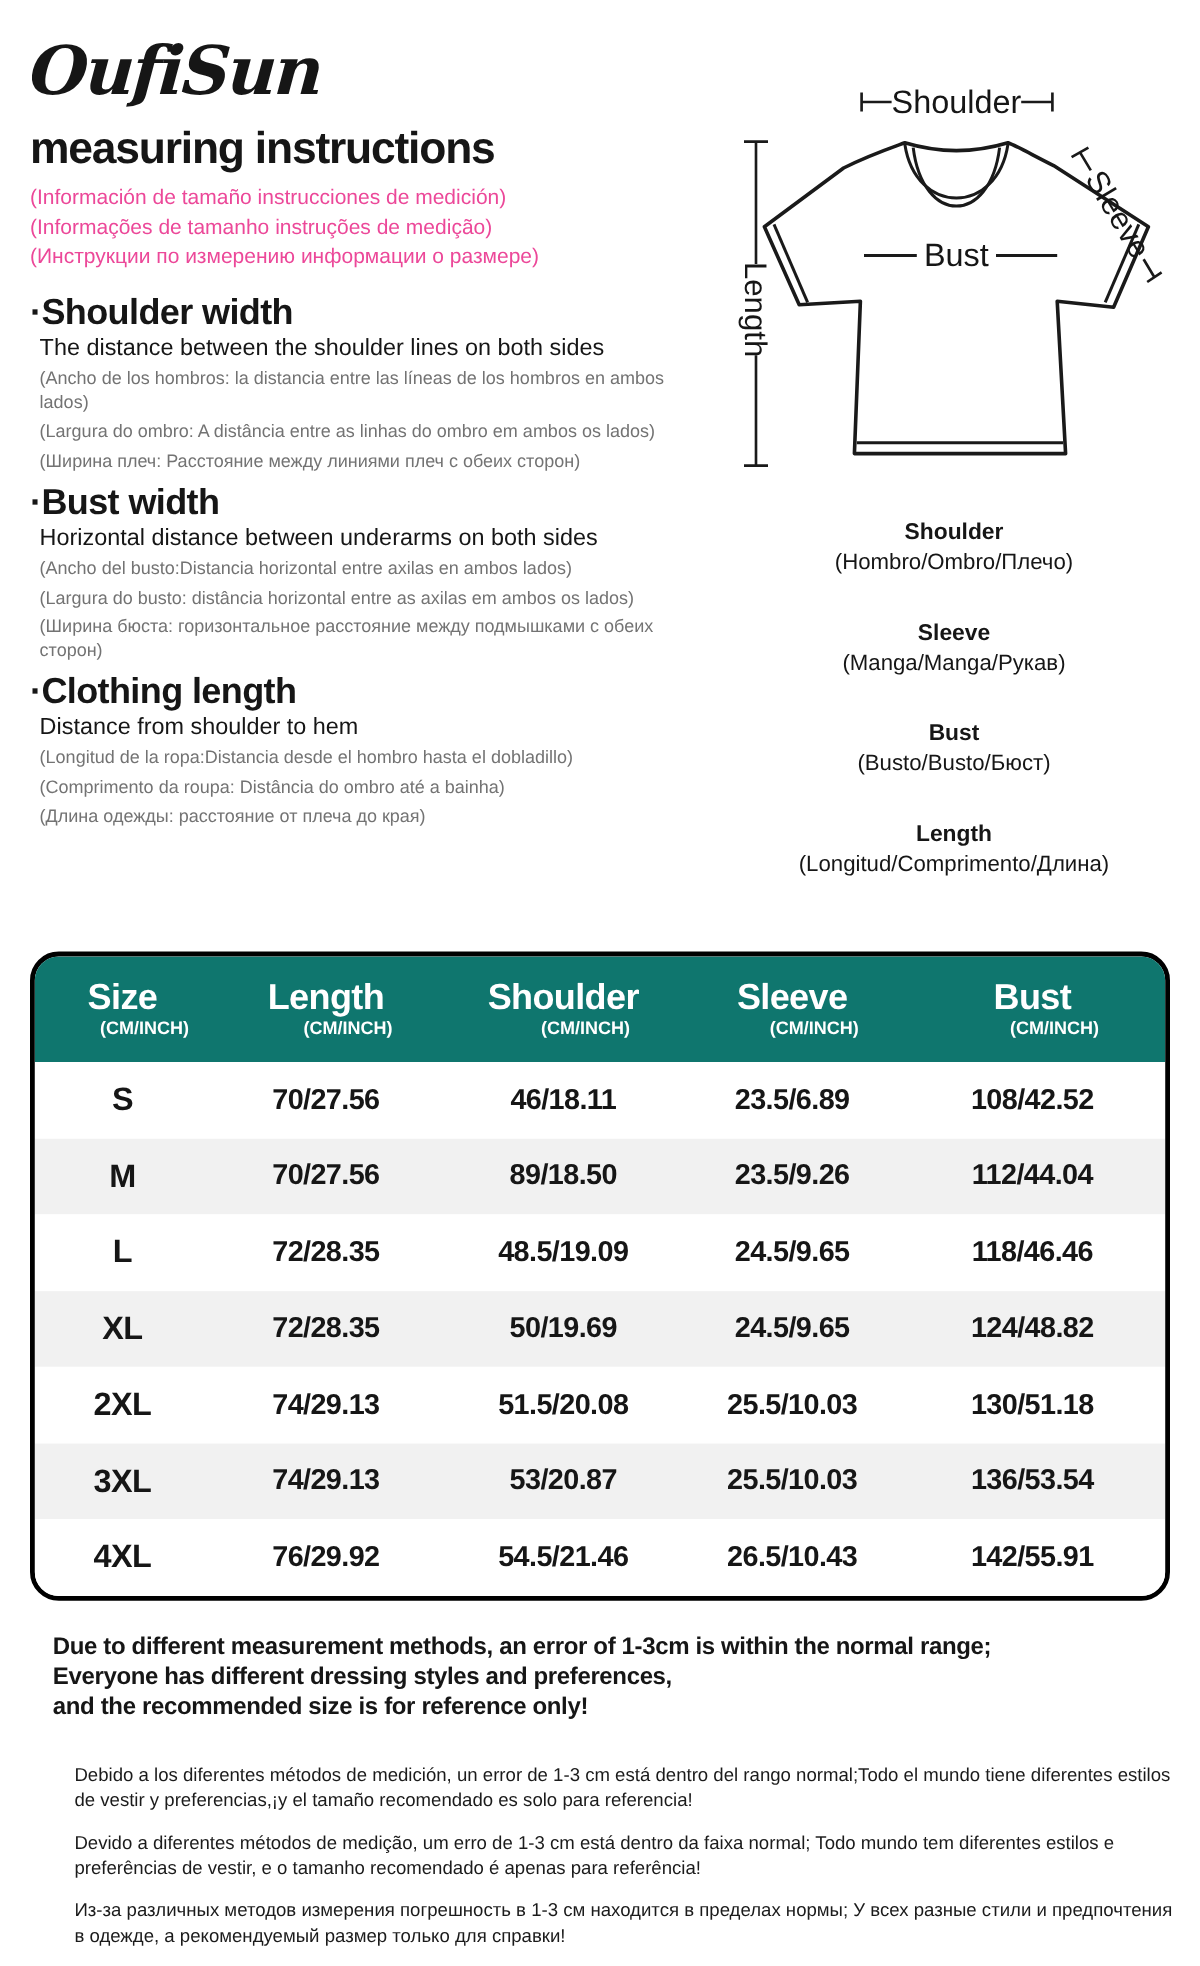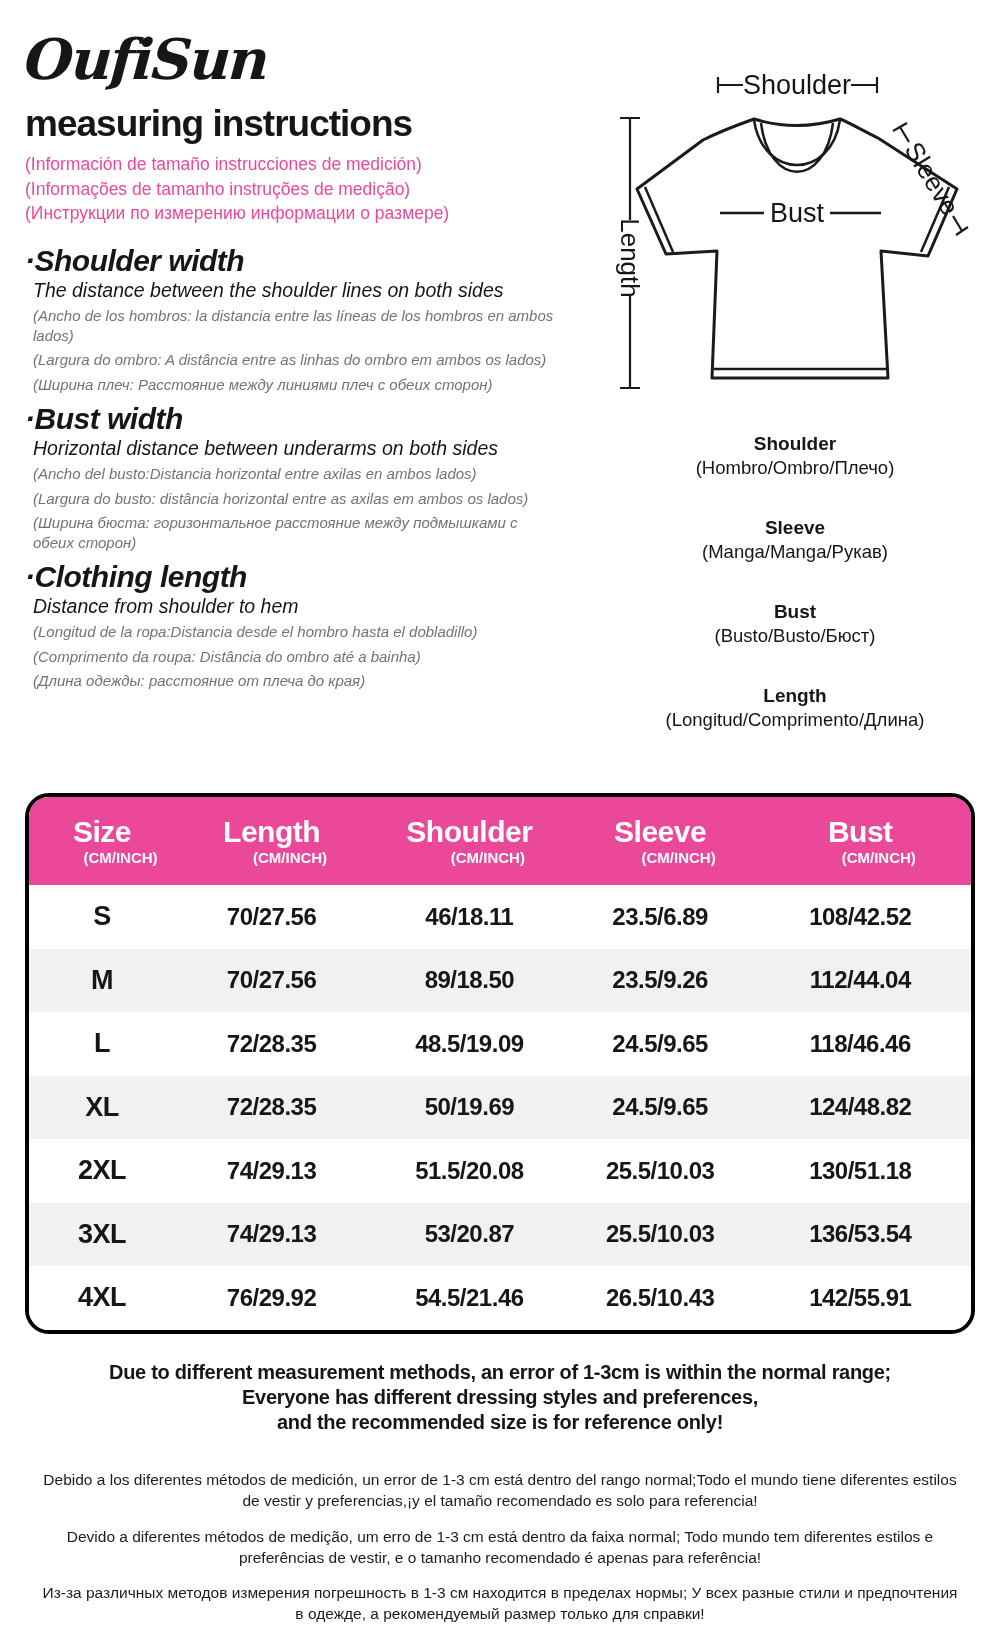--- a/index.html
+++ b/index.html
@@ -14,21 +14,21 @@
   .brand-row { display:flex; align-items:baseline; gap:16px; height:76px; }
   .brand {
     font-family:"DejaVu Serif", serif; font-style:italic; font-weight:700;
     font-size:56px; letter-spacing:-2px; transform:skewX(-4deg);
   }
   .title { font-size:45px; font-weight:700; letter-spacing:-1px; }
   .subtitle { font-size:37px; font-weight:700; letter-spacing:-1px; line-height:44px; margin-top:0px; }
   .subtitle-tr { margin-top:6px; font-size:17.5px; line-height:24.5px; color:#ec4899; }
 
   
-  .left-col { position:absolute; left:25px; top:244px; width:530px;font-style:italic; }
+  .left-col { position:absolute; left:25px; top:244px; width:530px; }
   .sec h2 { font-size:30px; font-weight:700; letter-spacing:-0.5px; line-height:34px; }
   .sec .bullet { font-size:30px; }
   .sec .desc { font-size:19.5px; line-height:24px; padding-left:8px; margin-bottom:4px; }
   .sec p.tr { font-size:15px; line-height:19.5px; padding-left:8px; margin:4px 0 5px; color:#737373; }
   .sec { margin-bottom:8px; }
 
   
   .diagram { position:absolute; left:560px; top:40px; width:440px; height:360px; }
   .diagram path, .diagram line { stroke:#1a1a1a; fill:none; }
   .diagram .shirt { stroke-width:3; fill:#ffffff; stroke-linejoin:round; }
@@ -41,36 +41,36 @@
   .legend .grp { margin-bottom:36px; }
   .legend .term { font-size:19px; font-weight:700; line-height:24px; }
   .legend .tr   { font-size:18.5px; line-height:24px; }
 
   
   .size-table {
     position:absolute; left:25px; top:793px; width:950px;
     border:4px solid #000; border-radius:24px; overflow:hidden; background:#fff;
   }
   .t-head {
-    background:#ec4899; color:#fff; height:88px;
+    background:#0f766e; color:#fff; height:88px;
     display:grid; grid-template-columns:15.5% 20.5% 21.5% 19% 23.5%;
   }
   .t-head .hc { display:flex; flex-direction:column; align-items:center; justify-content:center; }
   .t-head .hc .lbl { font-size:30px; font-weight:700; letter-spacing:-0.5px; line-height:32px; }
   .t-head .hc .unit { font-size:15px; font-weight:700; line-height:18px; margin-top:1px;margin-left:37px; }
   .t-row {
     height:63.5px; display:grid; grid-template-columns:15.5% 20.5% 21.5% 19% 23.5%;
     align-items:center; text-align:center; background:#fff;
   }
   .t-row.alt { background:#f1f1f1; }
   .t-row .c { font-size:24px; font-weight:700; letter-spacing:-0.5px; }
   .t-row .c.size { font-size:27px; }
 
   
-  .disclaimer { position:absolute; left:0; top:1360px; width:1000px; text-align:center; }
+  .disclaimer { position:absolute; left:0; top:1360px; width:1000px; text-align:left;padding-left:44px; }
   .disc-en { font-size:20px; font-weight:700; line-height:25px; letter-spacing:-0.3px; }
   .disc-sm { font-size:15.5px; line-height:21px; margin:0 auto; max-width:920px; color:#1b1b1b; }
   .disc-es { margin-top:34px; }
   .disc-pt { margin-top:15px; }
   .disc-ru { margin-top:14px; }
 </style>
 </head>
 <body>
 
 <div class="hdr">

